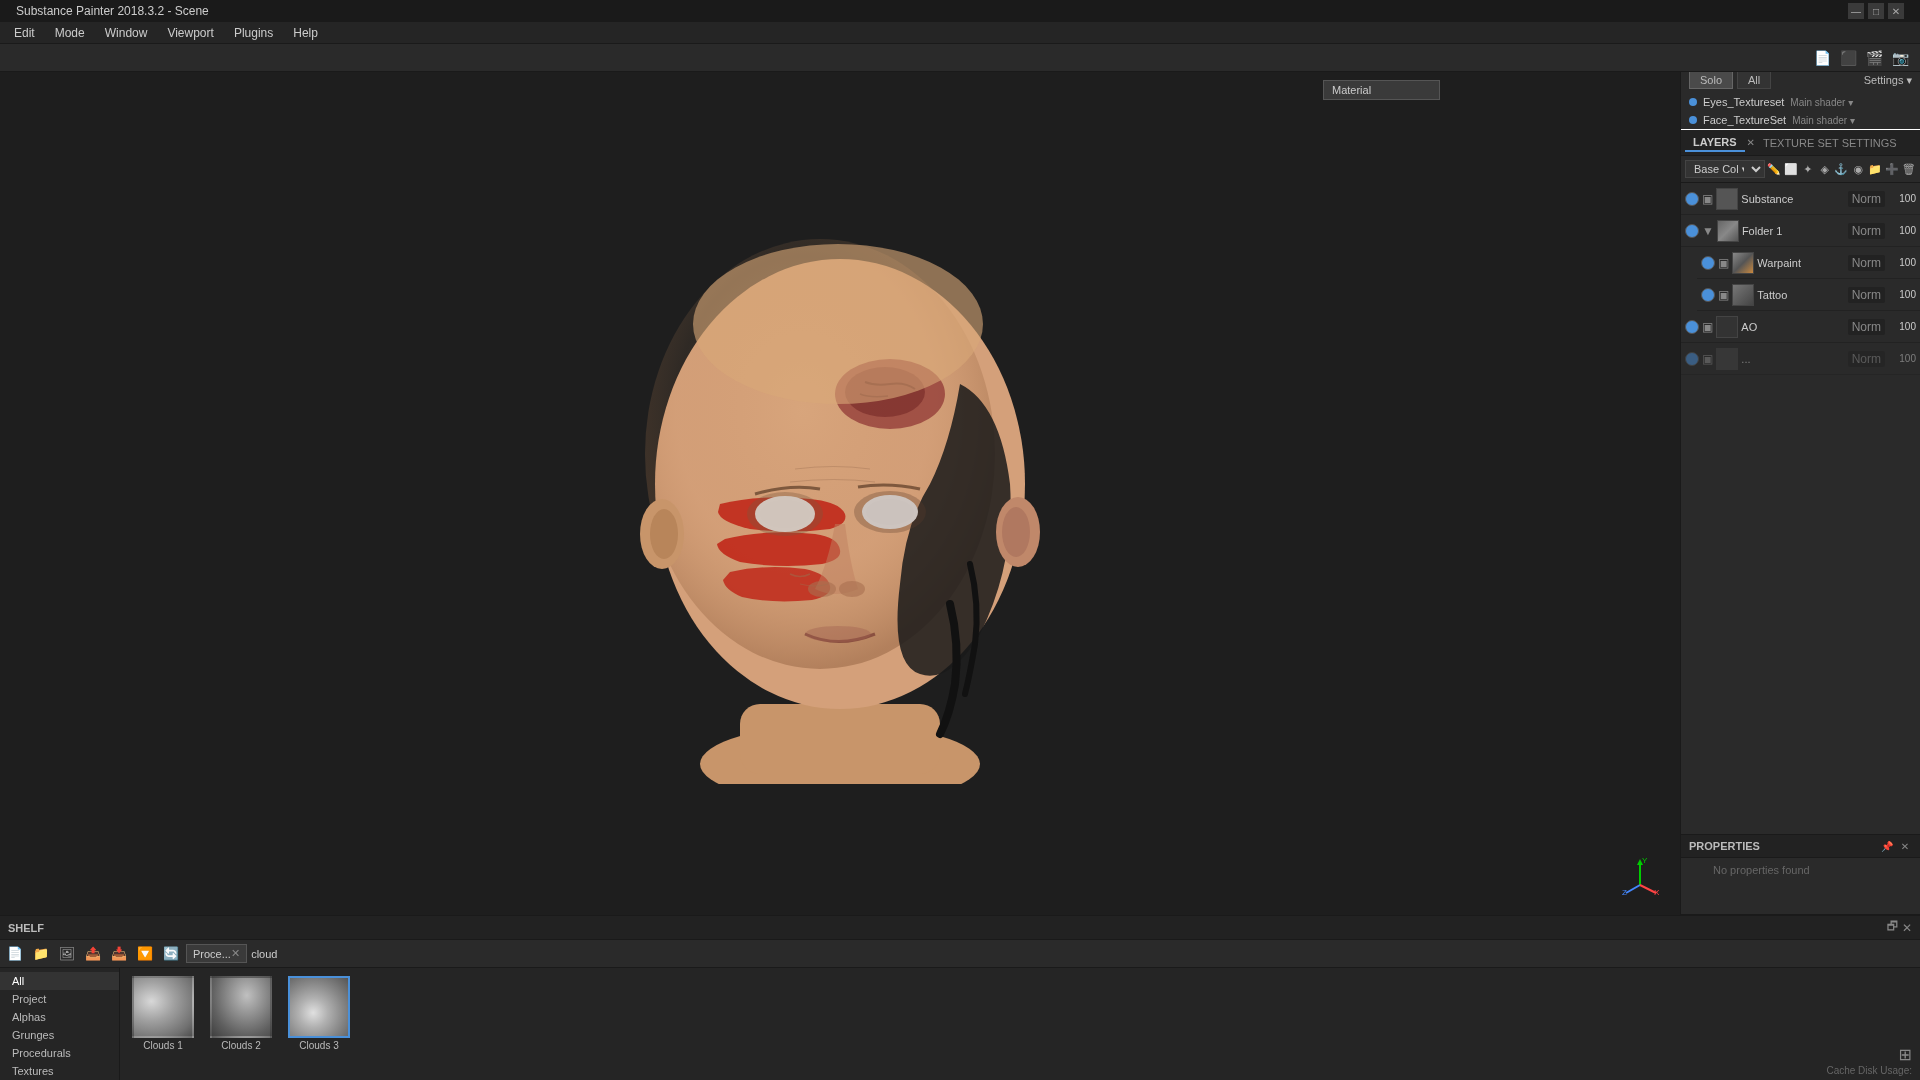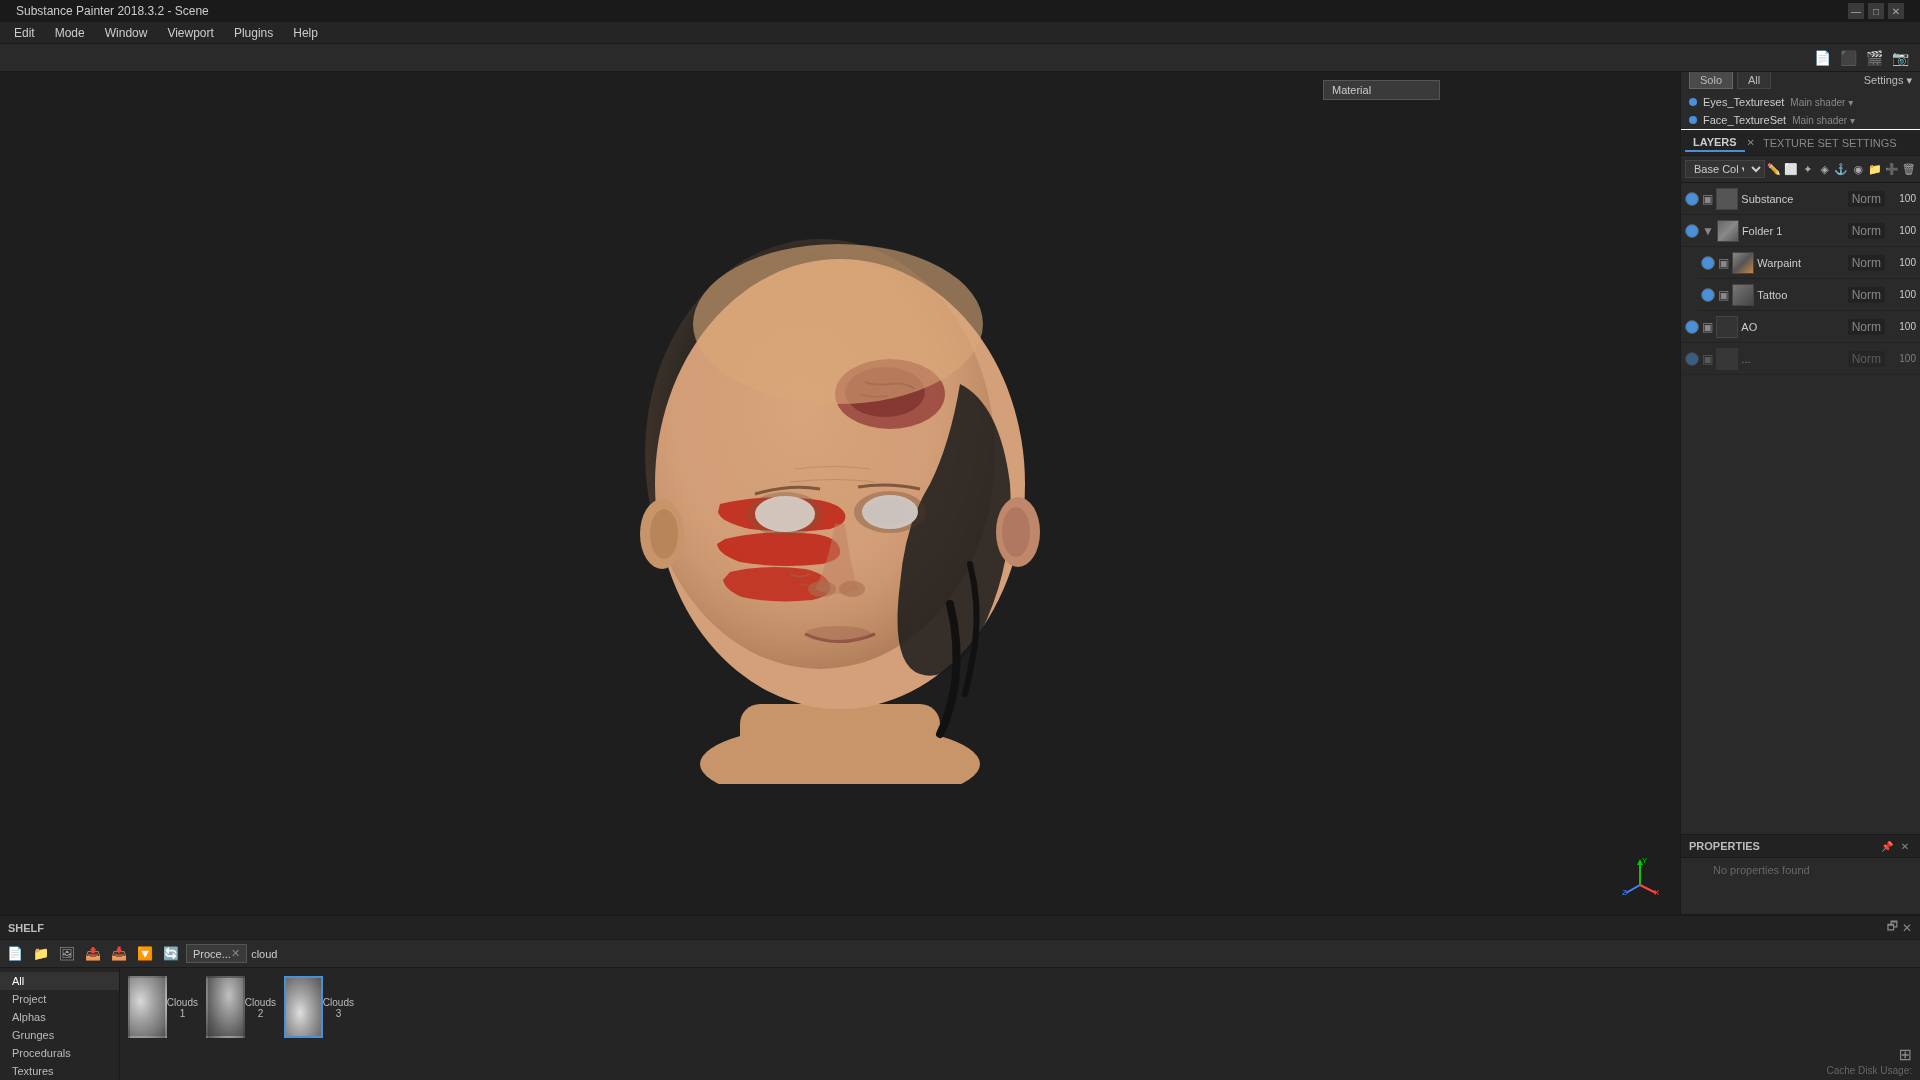--- a/index.html
+++ b/index.html
@@ -495,21 +495,21 @@
       padding: 8px;
       display: flex;
       flex-direction: row;
       gap: 8px;
       align-items: flex-start;
       overflow-x: auto;
     }
 
     .shelf-item {
       display: flex;
-      flex-direction: row;
+      flex-direction: column;
       align-items: center;
       cursor: pointer;
       width: 70px;
     }
     .shelf-thumb {
       width: 62px;
       height: 62px;
       border: 2px solid transparent;
       position: relative;
       overflow: hidden;

